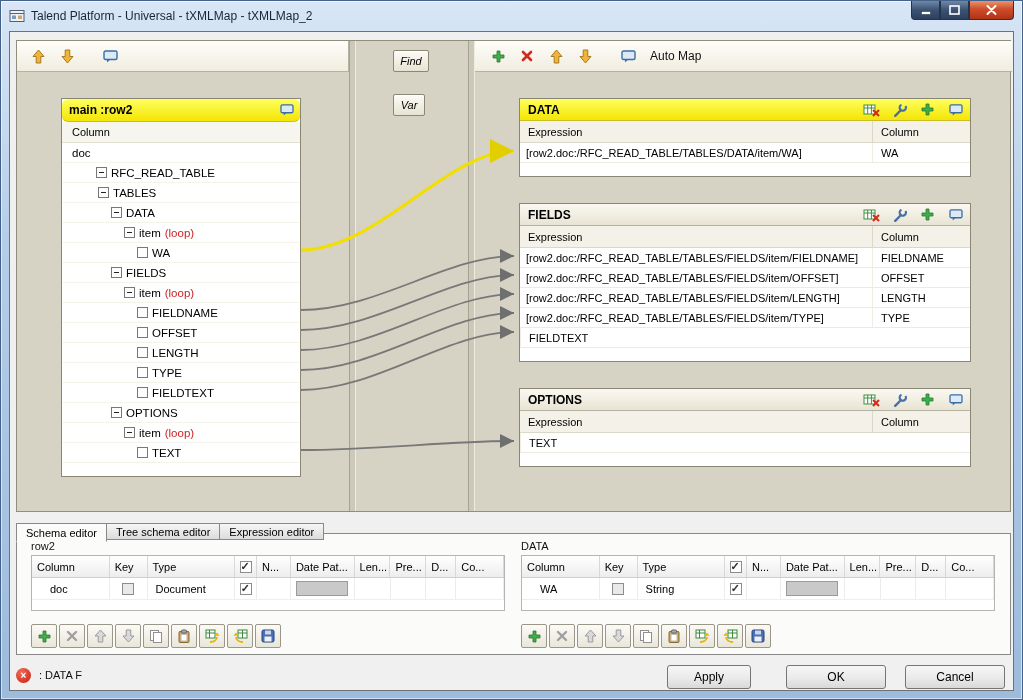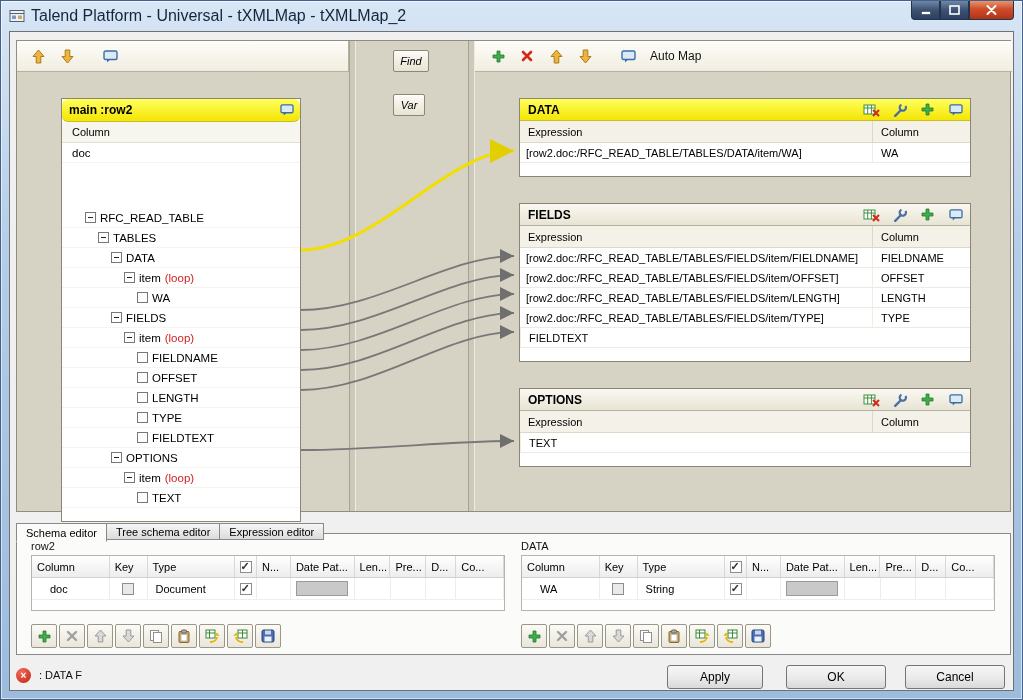--- a/index.html
+++ b/index.html
@@ -5,21 +5,21 @@
   html,body{margin:0;padding:0;}
   body{width:1023px;height:700px;position:relative;overflow:hidden;
        font-family:"Liberation Sans",sans-serif;background:#fff;font-size:12px;}
 
   
   .window{position:absolute;inset:0;background:linear-gradient(180deg,#d8e6f5,#b4cde9 35%,#9cbbdd);
           border:1px solid #44618a;box-sizing:border-box;box-shadow:inset 0 0 0 1px rgba(255,255,255,.55);}
   .titlebar{position:absolute;left:0;top:0;right:0;height:30px;display:flex;align-items:center;
             padding:0 8px;box-sizing:border-box;}
   .app-icon{margin-right:6px;display:inline-flex;}
-  .title-text{font-size:16px;color:#15253a;}
+  .title-text{font-size:12px;color:#15253a;}
   .win-controls{position:absolute;right:8px;top:0;display:flex;}
   .win-btn{height:19px;display:flex;align-items:center;justify-content:center;
            border:1px solid #22354e;border-top:none;box-sizing:border-box;}
   .win-btn.min,.win-btn.max{width:29px;background:linear-gradient(#7088a6,#3c5273 50%,#2c405e);}
   .win-btn.min{border-radius:0 0 0 4px;}
   .win-btn.close{width:45px;background:linear-gradient(#e8946f,#cf4c28 45%,#b03318);border-radius:0 0 4px 0;}
   .content{position:absolute;left:8px;right:8px;top:30px;bottom:8px;background:#f0f0f0;
            border:1px solid #717171;box-sizing:border-box;}
 
   
@@ -104,21 +104,21 @@
         border-radius:2px;display:flex;align-items:center;justify-content:center;padding:0;}
 
   
   .statusbar{position:absolute;left:6px;top:630px;height:26px;display:flex;align-items:center;gap:8px;}
   .err-circle{width:15px;height:15px;border-radius:50%;background:radial-gradient(circle at 35% 30%,#f26b5a,#c41e0e);
               color:#fff;font-size:10px;font-weight:bold;display:flex;align-items:center;justify-content:center;}
   .status-text{font-size:11px;color:#111;}
   .dlg-btn{position:absolute;top:633px;height:24px;background:linear-gradient(#f6f6f6,#eaeaea 55%,#d9d9d9);
            border:1px solid #757575;border-radius:3px;font-size:12px;font-family:inherit;
            display:flex;align-items:center;justify-content:center;box-sizing:border-box;}
-  .apply{left:657px;width:96px;} .ok{left:776px;width:100px;} .cancel{left:895px;width:100px;}
+  .apply{left:657px;width:84px;} .ok{left:776px;width:100px;} .cancel{left:895px;width:100px;}
 </style>
 </head>
 <body>
 
 <div class="window">
   <div class="titlebar">
     <span class="app-icon">
       <svg width="16" height="16" viewBox="0 0 16 16">
           <rect x="1" y="2.5" width="14" height="11" fill="#eef1f5" stroke="#55606e"></rect>
           <path d="M1 5.5h14" stroke="#55606e"></path>
@@ -210,21 +210,21 @@
                 <rect x="1" y="1" width="13" height="8.5" rx="1.5" fill="#dce9f7" stroke="#3a6ea5" stroke-width="1.4"></rect>
                 <path d="M4 9.5v3l3.2-3z" fill="#3a6ea5"></path>
               </svg>
             </span>
         </div>
         <div class="in-colhead">Column</div>
         <div id="input-tree">
             <div class="tree-row" style="padding-left: 10px;">
               <span>doc</span>
             </div>
-            <div class="tree-row" style="padding-left: 23px; margin-top: 45px;">
+            <div class="tree-row" style="padding-left: 34px;">
               <span class="tree-box minus"></span>
               <span>RFC_READ_TABLE</span>
             </div>
             <div class="tree-row" style="padding-left: 36px;">
               <span class="tree-box minus"></span>
               <span>TABLES</span>
             </div>
             <div class="tree-row" style="padding-left: 49px;">
               <span class="tree-box minus"></span>
               <span>DATA</span>

